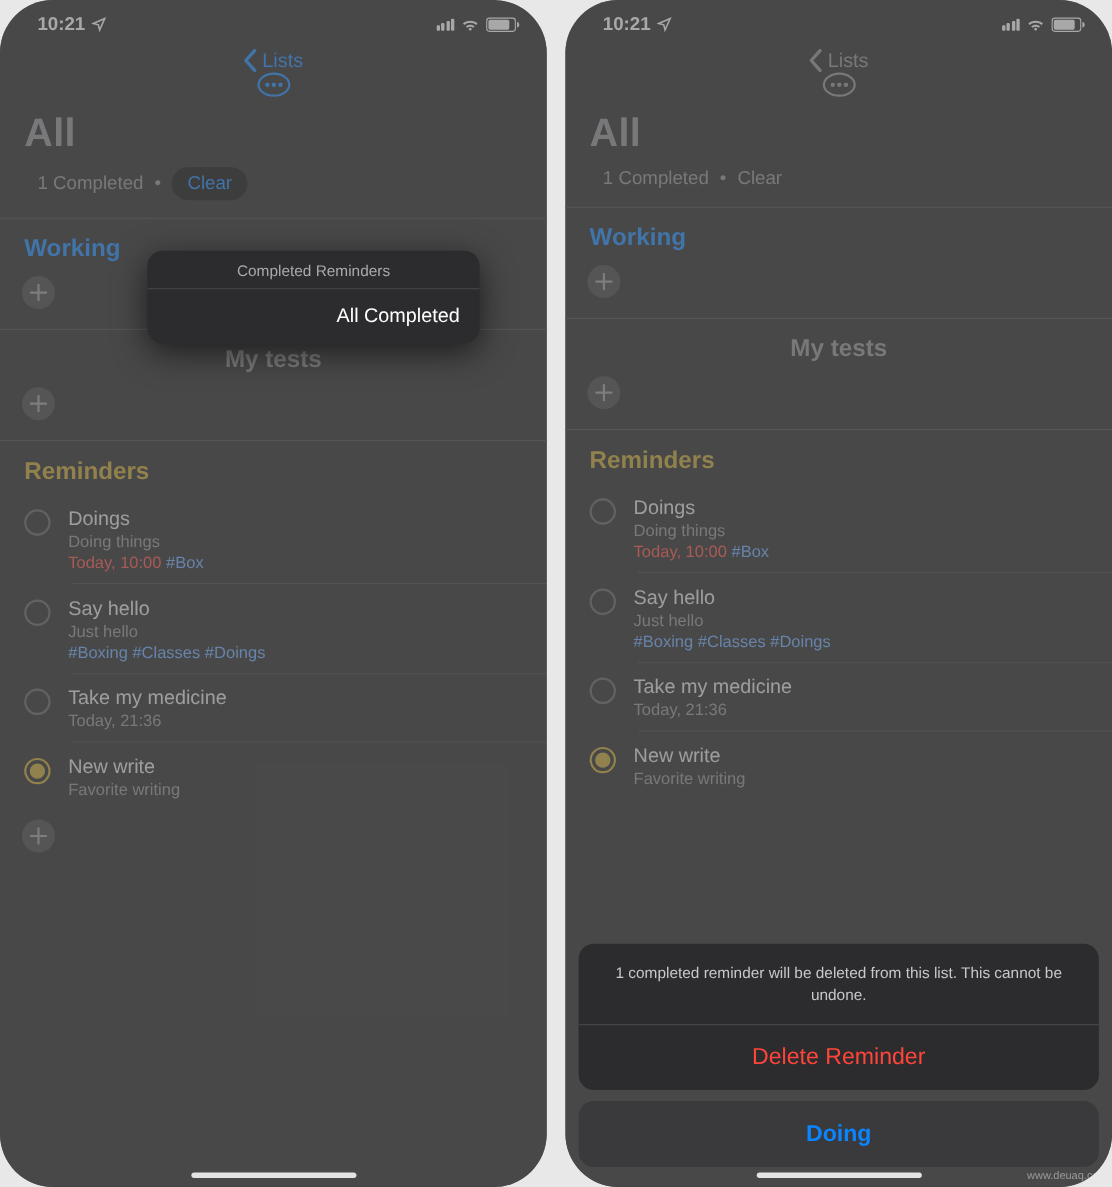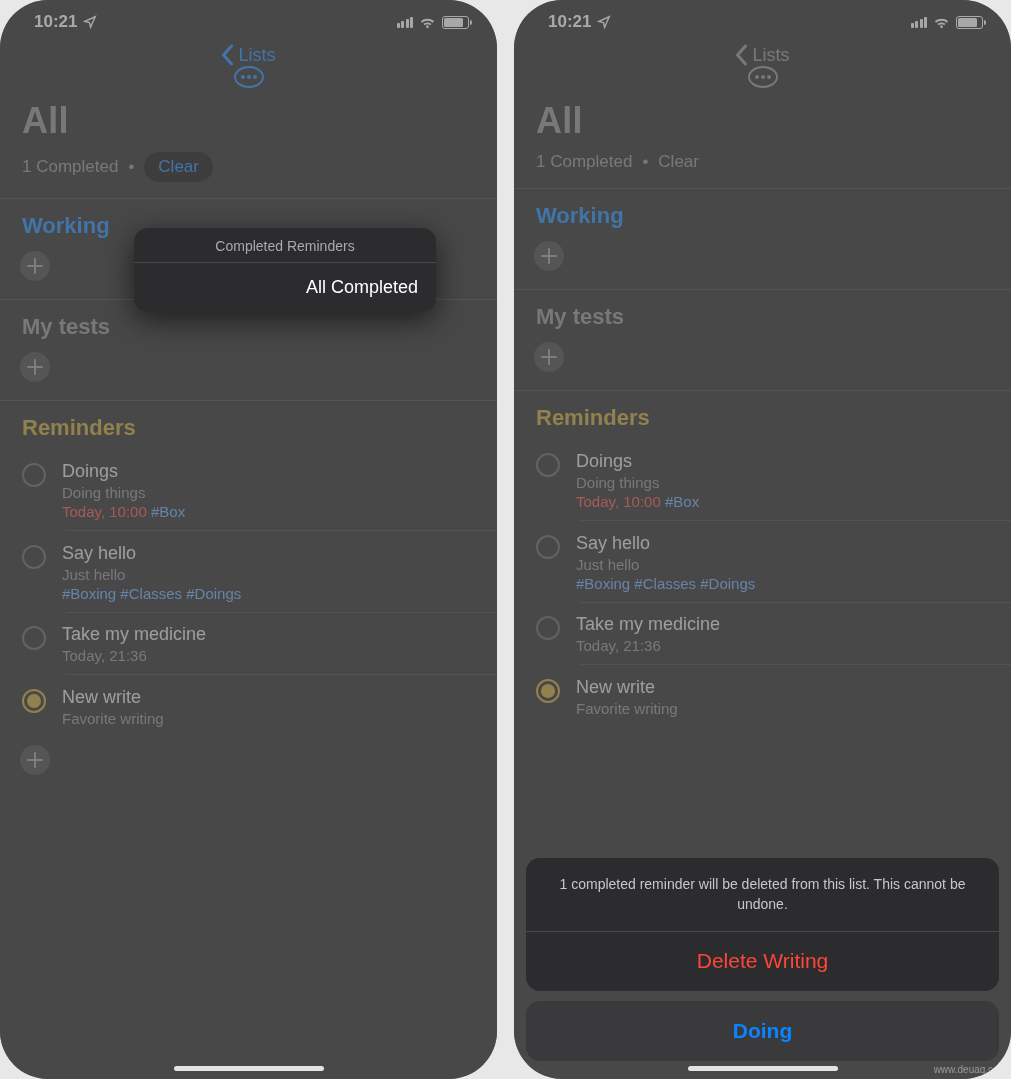--- a/index.html
+++ b/index.html
@@ -22,29 +22,29 @@
   .battery::after { content:""; position:absolute; right:-4px; top:3px; width:2px; height:5px; background:#fff; border-radius:0 2px 2px 0;}
   .battery-fill { position:absolute; left:1px; top:1px; bottom:1px; width:75%; background:#fff; border-radius:1.5px; }
   
   .nav { height:44px; display:flex; align-items:center; justify-content:space-between; padding:0 16px;flex-direction:column; }
   .back-btn { display:flex; align-items:center; gap:4px; color:#0a84ff; font-size:18px; }
   .chevron-left { width:13px; height:22px; }
   .ellipsis-btn { width:30px; height:30px; border:2px solid #0a84ff; border-radius:50%; display:flex; align-items:center; justify-content:center; }
   .ellipsis-btn svg { width:16px; height:4px; }
   
   .big-title { font-size:36px; font-weight:700; color:#8e8e93; padding:12px 22px 10px; letter-spacing:0.3px; }
-  .completed-row { padding:0 22px 16px; font-size:17px; color:#8e8e93; display:flex; align-items:center; gap:10px; }
+  .completed-row { padding:0 22px 16px; font-size:17px; color:#8e8e93; display:flex; align-items:center; gap:10px;margin-left:12px; }
   .clear-pill { background:#000; border-radius:18px; padding:5px 14px; color:#0a84ff; font-size:17px; }
   .dot-sep { color:#8e8e93; }
   
   .section { border-top:0.5px solid #3a3a3c; }
   .section-header { padding:14px 22px 4px; }
   .section-title { font-size:22px; font-weight:700; }
   .title-working { color:#0a84ff; }
-  .title-mytests { color:#8e8e93; }
+  .title-mytests { color:#8e8e93;text-align:center; }
   .title-reminders { color:#c9a227; }
   .add-row { padding:8px 20px 18px; }
   .add-circle { width:30px; height:30px; background:#3a3a3c; border-radius:50%; display:flex; align-items:center; justify-content:center; color:#98989d; }
   .add-circle svg { width:16px; height:16px; }
   
   .reminder-item { display:flex; gap:14px; padding:12px 22px 10px; }
   .circle-wrap { width:26px; flex:none; padding-top:2px; position:relative; left:-0px; }
   .circle { width:24px; height:24px; border:2px solid #5a5a5e; border-radius:50%; }
   .circle.done { border-color:#c9a227; background:radial-gradient(circle, #c9a227 0 55%, transparent 56% 100%); box-shadow: inset 0 0 0 3px #1c1c1e; }
   .reminder-body { flex:1; }
@@ -343,18 +343,18 @@
       </div>
     </div>
     <div class="home-indicator"></div>
   </div>
   <div class="dim-overlay"></div>
 
   <div class="action-sheet">
     <div class="sheet-group">
       <div class="sheet-msg">1 completed reminder will be deleted from this list. This cannot be undone.</div>
       <div class="sheet-divider"></div>
-      <div class="sheet-action destructive">Delete Writing</div>
+      <div class="sheet-action destructive">Delete Reminder</div>
     </div>
     <div class="sheet-cancel">Doing</div>
   </div>
   <div class="watermark horizontal">www.deuaq.com</div>
 </div>
 
 </body></html>

